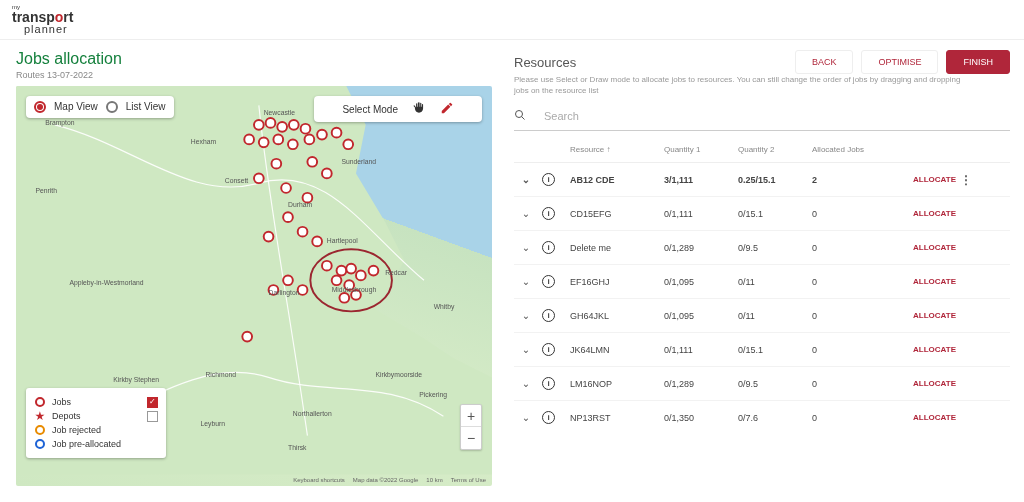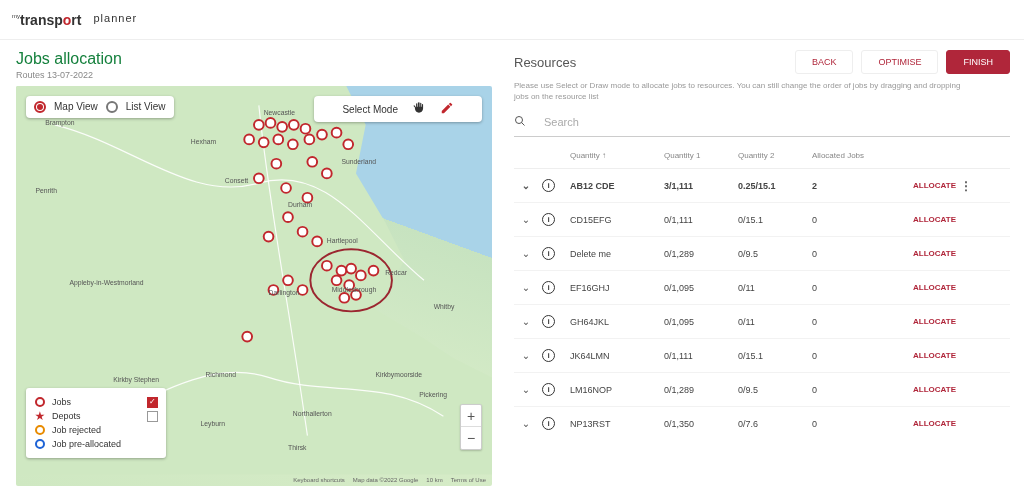--- a/index.html
+++ b/index.html
@@ -1,18 +1,18 @@
 <!DOCTYPE html>
 <html><head>
 <meta charset="utf-8">
 <style>
   * { box-sizing: border-box; margin: 0; padding: 0; font-family: Arial, Helvetica, sans-serif; }
   body { background: #fff; color: #333; width: 1024px; height: 502px; overflow: hidden; font-size: 11px; }
   .topbar { height: 40px; display: flex; align-items: center; padding: 0 12px; border-bottom: 1px solid #eee; }
-  .logo { display:flex; flex-direction:row; line-height:1; }
+  .logo { display:flex; flex-direction:column; line-height:1; }
   .logo .line1 { font-size:6px; color:#333; }
   .logo .line2 { font-size:14px; font-weight:700; color:#333; }
   .logo .line2 .red { color:#c1272d; }
   .logo .line3 { font-size:11px; font-weight:400; color:#333; letter-spacing:1px;padding-left:12px; }
   .nav { margin-left:auto; display:flex; align-items:center; gap:14px; }
   .nav-item { font-size:9px; font-weight:700; color:#444; display:flex; align-items:center; gap:4px; cursor:pointer; padding:6px 10px; }
   .nav-item.active { background:#eee; border-radius:3px; }
   .caret-down { width:0;height:0;border-left:4px solid transparent;border-right:4px solid transparent;border-top:5px solid #b0263a; }
   .main { display:flex; height:calc(100% - 40px); }
   .left { width:500px; padding:10px 8px 0 16px; position:relative; }
@@ -44,21 +44,21 @@
   .zoom-ctrl{position:absolute;bottom:36px;right:10px;background:#fff;border:1px solid #ccc;border-radius:2px;width:22px;box-shadow:0 1px 2px rgba(0,0,0,.2);}
   .zoom-ctrl div{height:22px;display:flex;align-items:center;justify-content:center;font-size:14px;color:#555;border-bottom:1px solid #ddd;cursor:pointer;}
   .zoom-ctrl div:last-child{border-bottom:none;}
   .map-footer{position:absolute;bottom:3px;right:6px;font-size:6px;color:#666;display:flex;gap:8px;}
 
   .res-head { display:flex; align-items:center; gap:8px; }
   .res-title { font-size:13px; color:#555; }
   .btn { font-size:9px; font-weight:400; padding:6px 16px; border:1px solid #ddd; border-radius:3px; background:#fff; cursor:pointer; }
   .btn.red-outline{ color:#b0263a; border-color:#eee;}
   .btn.red-fill{ background:#b0263a; color:#fff; border-color:#b0263a;}
-  .res-desc{ font-size:8px; color:#999; margin-top:6px; line-height:1.4; max-width:460px;}
+  .res-desc{ font-size:8px; color:#999; line-height:1.4; max-width:460px;}
   .search-row{ display:flex; align-items:center; gap:18px; margin-top:10px; border-bottom:1px solid #ccc; padding-bottom:4px;}
   .search-row input{ border:none; outline:none; font-size:11px; flex:1; padding:4px 0; color:#555;}
   .search-row input::placeholder{color:#aaa;}
   .search-icon svg{width:12px;height:12px;stroke:#555;}
   .table-wrap{ margin-top:4px; position:relative;}
   .thead,.trow{ display:grid; grid-template-columns:24px 24px 90px 70px 70px 80px 60px 12px; align-items:center; gap:4px;}
   .thead{ font-size:8px; color:#888; padding:10px 0 8px 0;}
   .thead .sort-arrow{font-size:8px;}
   .tbody{ max-height:270px; overflow-y:scroll; border-top:1px solid #eee;}
   .trow{ font-size:9px; color:#444; padding:10px 0; border-bottom:1px solid #f2f2f2;}
@@ -232,21 +232,21 @@
             <circle cx="10" cy="10" r="7"></circle>
             <line x1="21" y1="21" x2="15" y2="15"></line>
           </svg></span>
       <input type="text" placeholder="Search" style="">
     </div>
 
     <div class="table-wrap">
       <div class="thead">
         <div></div>
           <div></div>
-        <div><span>Quantity</span> <span class="sort-arrow">↑</span></div>
+        <div><span>Resource</span> <span class="sort-arrow">↑</span></div>
         <div>Quantity 1</div>
         <div>Quantity 2</div>
         <div>Allocated Jobs</div>
         <div></div>
           <div></div>
       </div>
       <div class="tbody" id="tbody">
           <div class="trow bold">
             <div class="chev">⌄</div>
             <div class="info-icon">i</div>

